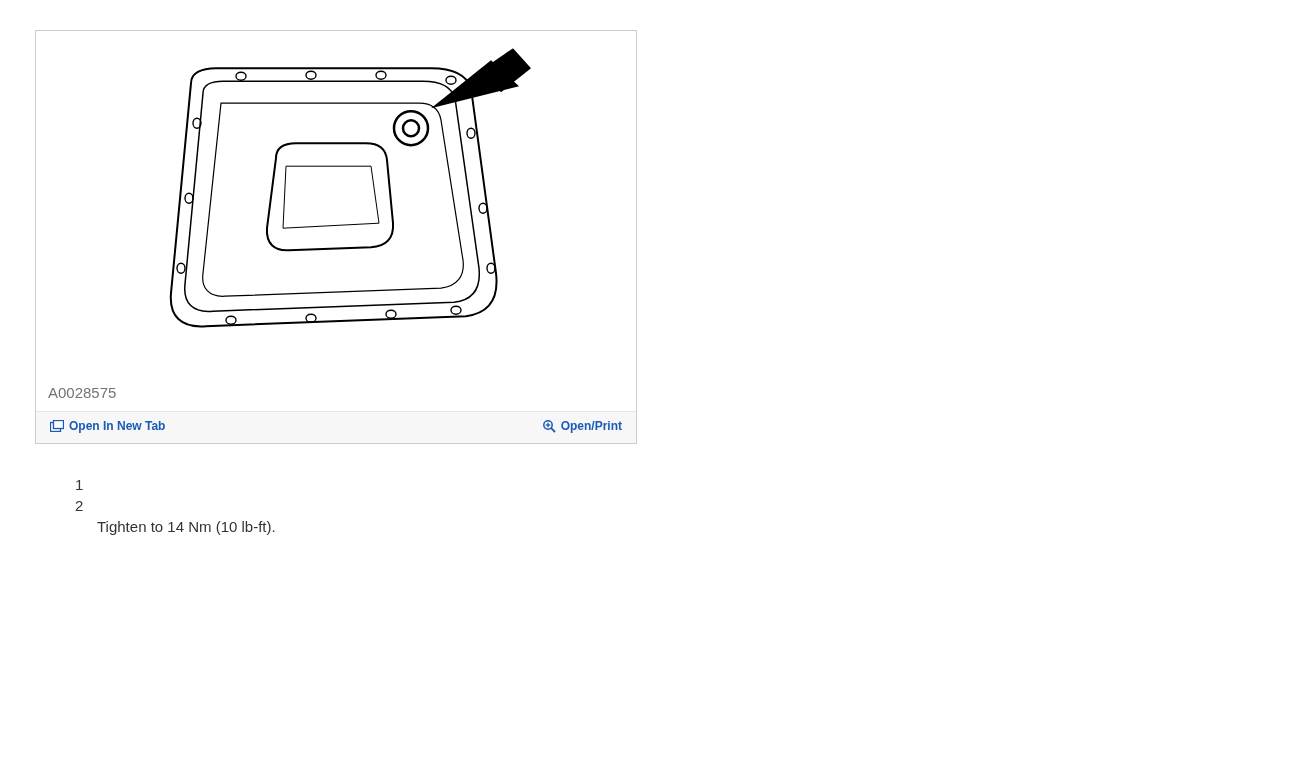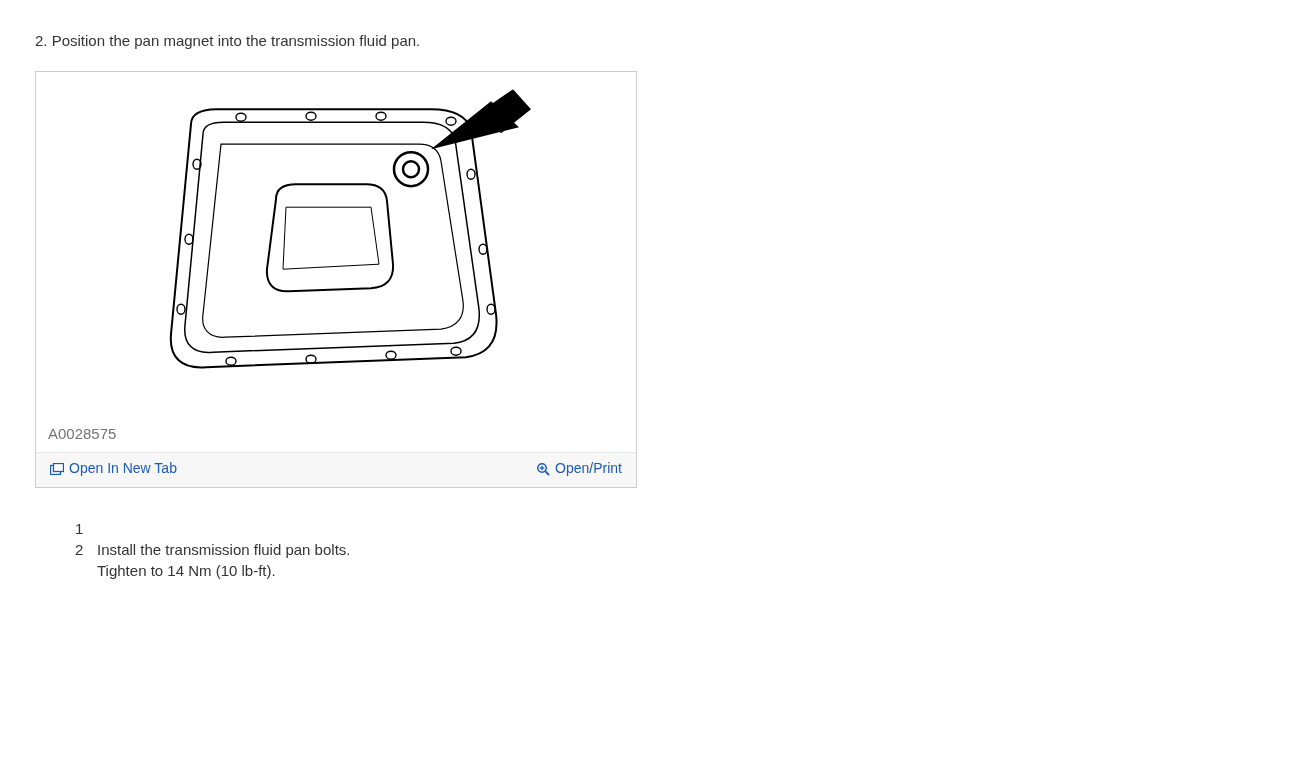--- a/index.html
+++ b/index.html
@@ -41,25 +41,26 @@
     .figure-toolbar {
       display: flex;
       justify-content: space-between;
       align-items: center;
       padding: 6px 14px 8px 14px;
       background: #f7f7f7;
       border-top: 1px solid #e6e6e6;
     }
     .link {
       color: #1a5bb8;
-      font-size: 14px;
+      font-size: 12px;
       cursor: pointer;
       display: inline-flex;
       align-items: center;
       gap: 5px;
+      font-weight: bold;
     }
     .icon-svg { display: inline-block; vertical-align: middle; }
     .note-label { font-weight: bold; }
     .substep-list { margin: 4px 0 0 20px; }
     .substep-row { display: flex; gap: 10px; }
     .substep-num { min-width: 12px; }
     .tighten { margin-left: 42px; }
     .torque { font-weight: normal; }
     .step3-body { margin-top: 18px; margin-left: 20px; }
 
@@ -68,24 +69,20 @@
       position: absolute;
       left: 50%;
       top: 50%;
       transform: translate(-50%, -54%);
     }
   </style>
 </head>
 <body>
 
 <div class="step">
-  <div class="step-header">
-    <span class="step-num">2.</span>
-    <span>Position the pan magnet into the transmission fluid pan.</span>
-  </div>
 
   <div class="figure-box">
     <div class="figure-image">
       <svg class="pan-svg" width="430" height="320" viewBox="0 0 430 320">
 
         <path d="M 70 35 
                  C 70 25, 80 20, 95 20
                  L 310 20
                  C 330 20, 345 25, 350 40
                  L 375 225
@@ -167,20 +164,19 @@
 
 <div class="step">
 
   <div class="step3-body">
     <div class="substep-list">
       <div class="substep-row">
         <span class="substep-num">1</span>
       </div>
       <div class="substep-row">
         <span class="substep-num">2</span>
-        <span>Install the transmission fluid pan bolts.</span>
       </div>
     </div>
     <div class="tighten">
       <span>Tighten to </span><span class="torque">14 Nm (10 lb-ft).</span>
     </div>
   </div>
 </div>
 
 </body></html>

